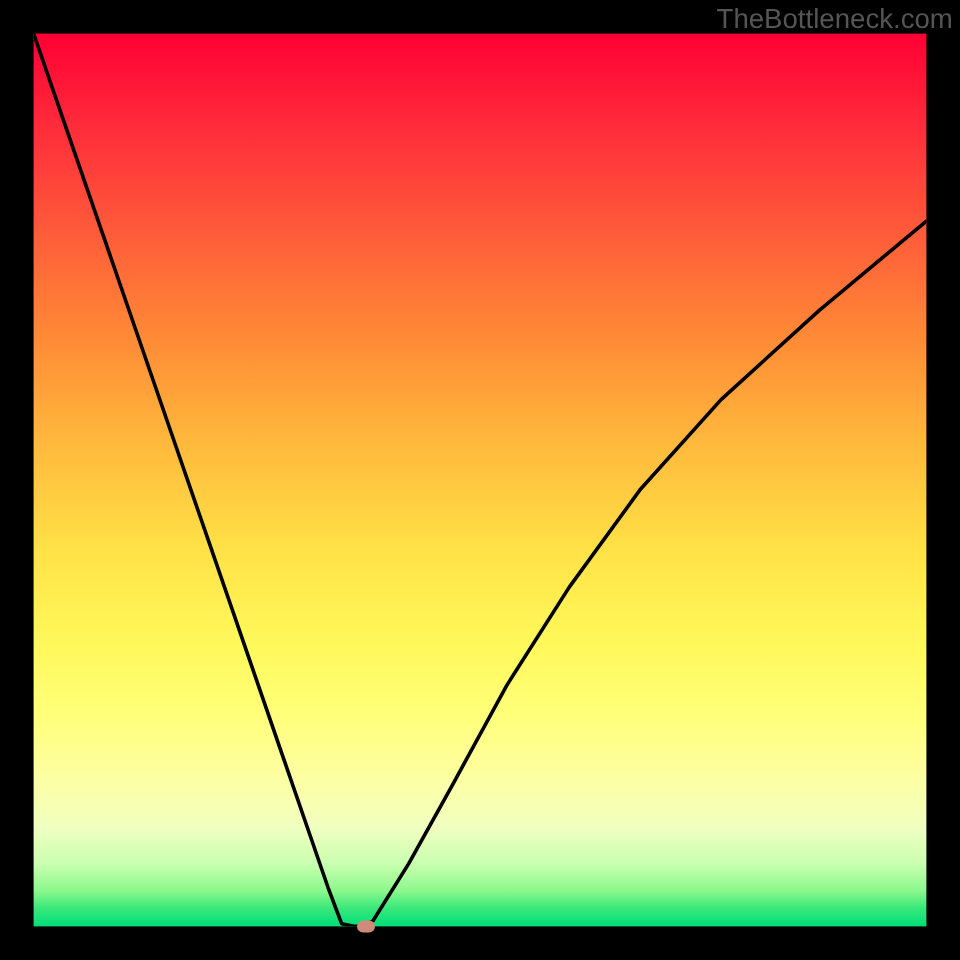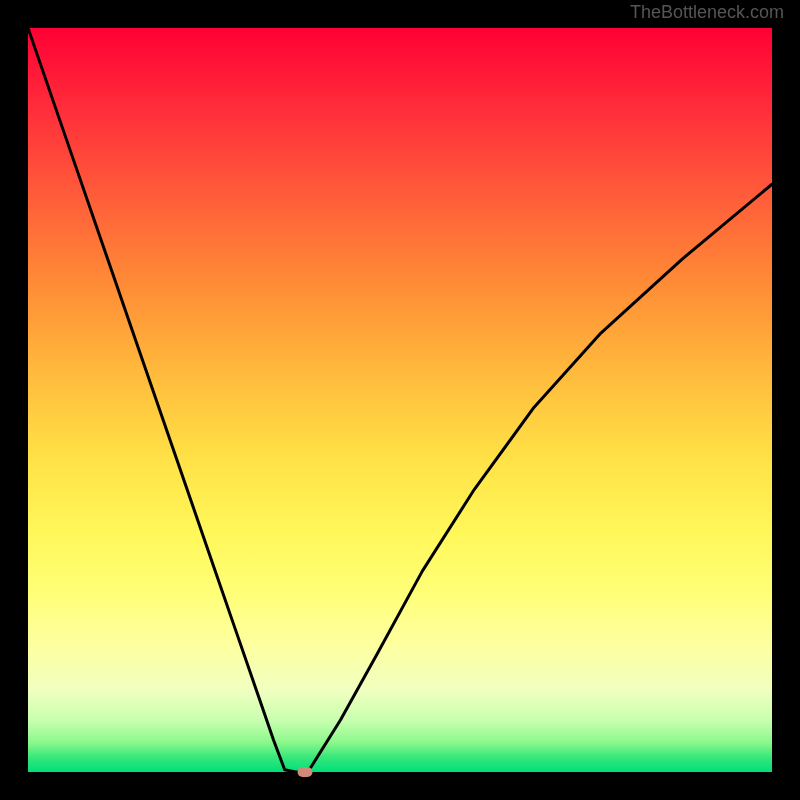--- a/index.html
+++ b/index.html
@@ -6,23 +6,23 @@
   html, body { width: 800px; height: 800px; overflow: hidden; font-family: Arial, sans-serif; }
   .frame {
     width: 800px;
     height: 800px;
     background: #000;
     position: relative;
   }
   .watermark {
     position: absolute;
     top: 2px;
-    right: 16px;
+    right: 6px;
     color: #555;
-    font-size: 18px;
+    font-size: 23px;
     font-family: Arial, sans-serif;
     z-index: 10;
   }
   .plot {
     position: absolute;
     left: 28px;
     top: 28px;
     width: 744px;
     height: 744px;
     background: linear-gradient(to bottom,

